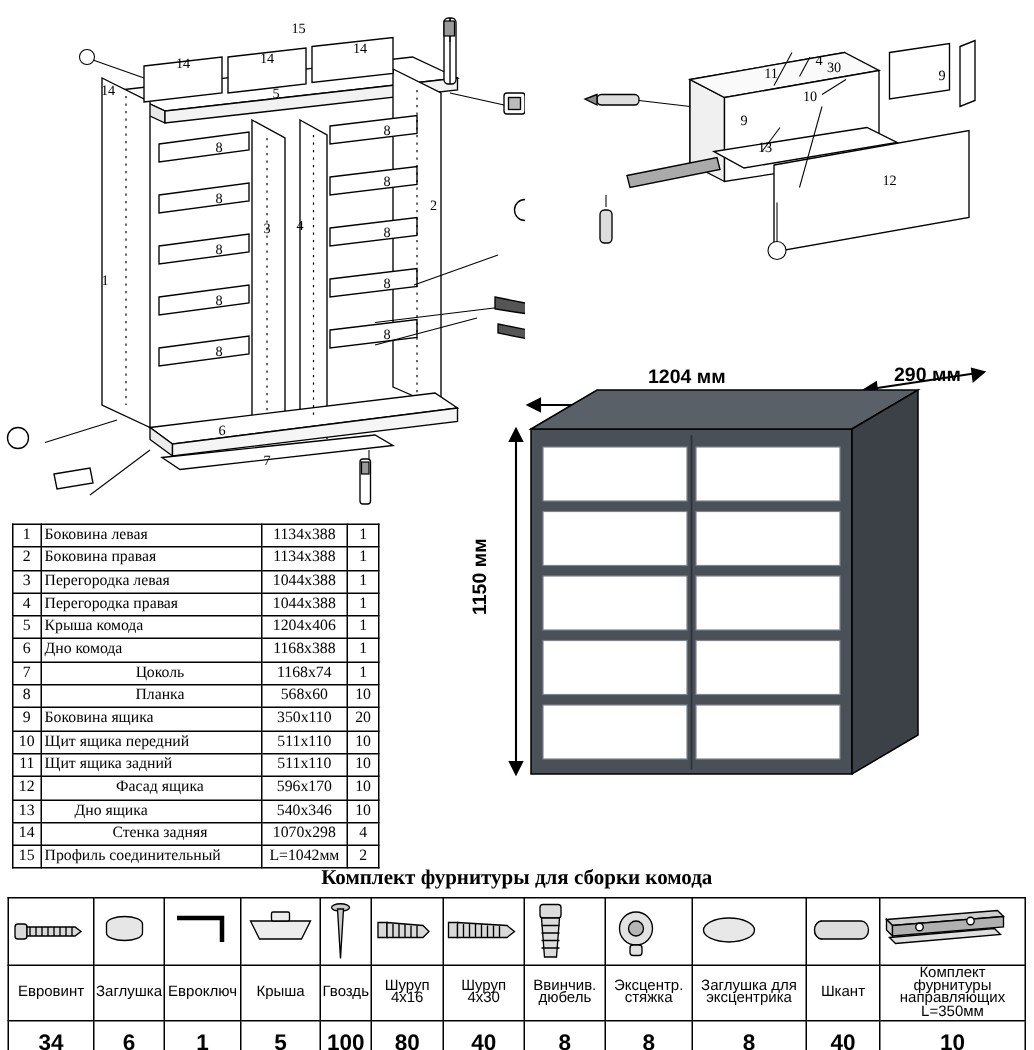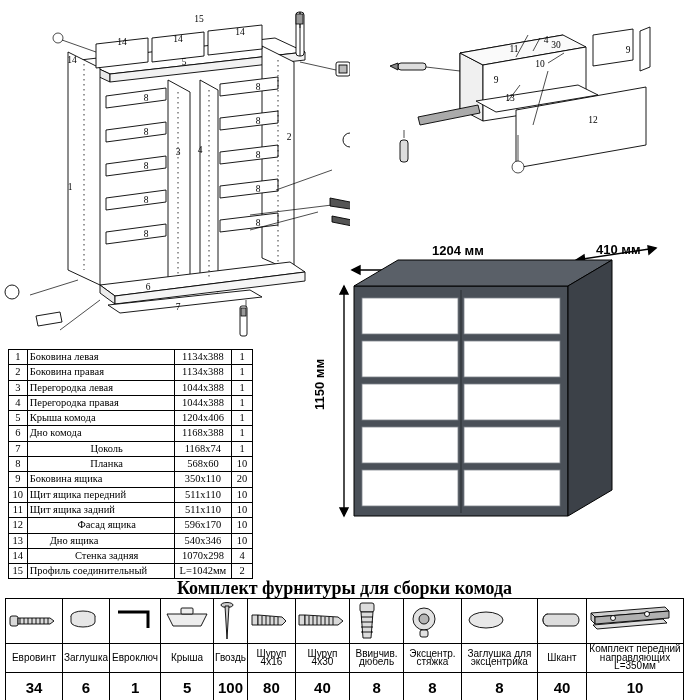--- a/index.html
+++ b/index.html
@@ -9,21 +9,21 @@
   
   .parts-table{position:absolute;left:8px;top:349px;width:245px;border-collapse:collapse;font-family:"Liberation Serif",serif;font-size:10.5px;}
   .parts-table td{border:1px solid #000;padding:0 2px;height:14.3px;line-height:14.3px;}
   .pt-num{width:15px;text-align:center;}
   .pt-name{width:150px;text-align:left;}
   .pt-size{width:55px;text-align:center;}
   .pt-qty{width:18px;text-align:center;}
   .indent{padding-left:22px !important;}
   .indent2{padding-left:14px !important;text-align:center;}
   
-  .hw-title{position:absolute;left:0;top:578px;width:689px;text-align:center;font-family:"Liberation Serif",serif;font-size:18px;font-weight:bold;}
+  .hw-title{position:absolute;left:0;top:578px;width:689px;text-align:center;font-family:"Liberation Serif",serif;font-size:14px;font-weight:bold;}
   .hw-table{position:absolute;left:5px;top:598px;width:679px;border-collapse:collapse;font-family:"Liberation Sans",sans-serif;}
   .hw-table td{border:1px solid #000;text-align:center;vertical-align:middle;}
   .hw-icons td{height:44px;padding:0;}
   .hw-names td{height:26px;font-size:10px;line-height:8.5px;padding:1px 1px;}
   .hw-qty td{height:26px;font-size:15px;font-weight:bold;}
   .dim-label{position:absolute;font-family:"Liberation Sans",sans-serif;font-weight:bold;font-size:13px;}
 </style>
 </head>
 <body>
 
@@ -211,21 +211,21 @@
         <rect x="128" y="146" width="96" height="36"></rect>
         <rect x="26" y="189" width="96" height="36"></rect>
         <rect x="128" y="189" width="96" height="36"></rect>
         <rect x="26" y="232" width="96" height="36"></rect>
         <rect x="128" y="232" width="96" height="36"></rect>
       </g>
       <line x1="125" y1="52" x2="125" y2="275" stroke="#2f343a" stroke-width="1.2"></line>
     </g>
   </svg>
   <div class="dim-label" style="left:420px;top:243px;margin-left:12px;">1204 мм</div>
-  <div class="dim-label" style="left:596px;top:242px;">410 мм</div>
+  <div class="dim-label" style="left:596px;top:242px;">290 мм</div>
   <div class="dim-label" style="left:312px;top:410px;transform:rotate(-90deg);transform-origin:left top;">1150 мм</div>
 
   <table class="parts-table">
     <tbody id="parts-body">
         <tr>
           <td class="pt-num">1</td>
           <td class="pt-name">Боковина левая</td>
           <td class="pt-size">1134х388</td>
           <td class="pt-qty">1</td>
         </tr>
@@ -429,21 +429,21 @@
           <td>Заглушка</td>
           <td>Евроключ</td>
           <td>Крыша</td>
           <td>Гвоздь</td>
           <td>Шуруп 4х16</td>
           <td>Шуруп 4х30</td>
           <td>Ввинчив. дюбель</td>
           <td>Эксцентр. стяжка</td>
           <td>Заглушка для эксцентрика</td>
           <td>Шкант</td>
-          <td>Комплект передний направляющих L=350мм</td>
+          <td>Комплект фурнитуры направляющих L=350мм</td>
         </tr>
       <tr class="hw-qty" id="hw-qty-row">
           <td>34</td>
           <td>6</td>
           <td>1</td>
           <td>5</td>
           <td>100</td>
           <td>80</td>
           <td>40</td>
           <td>8</td>

